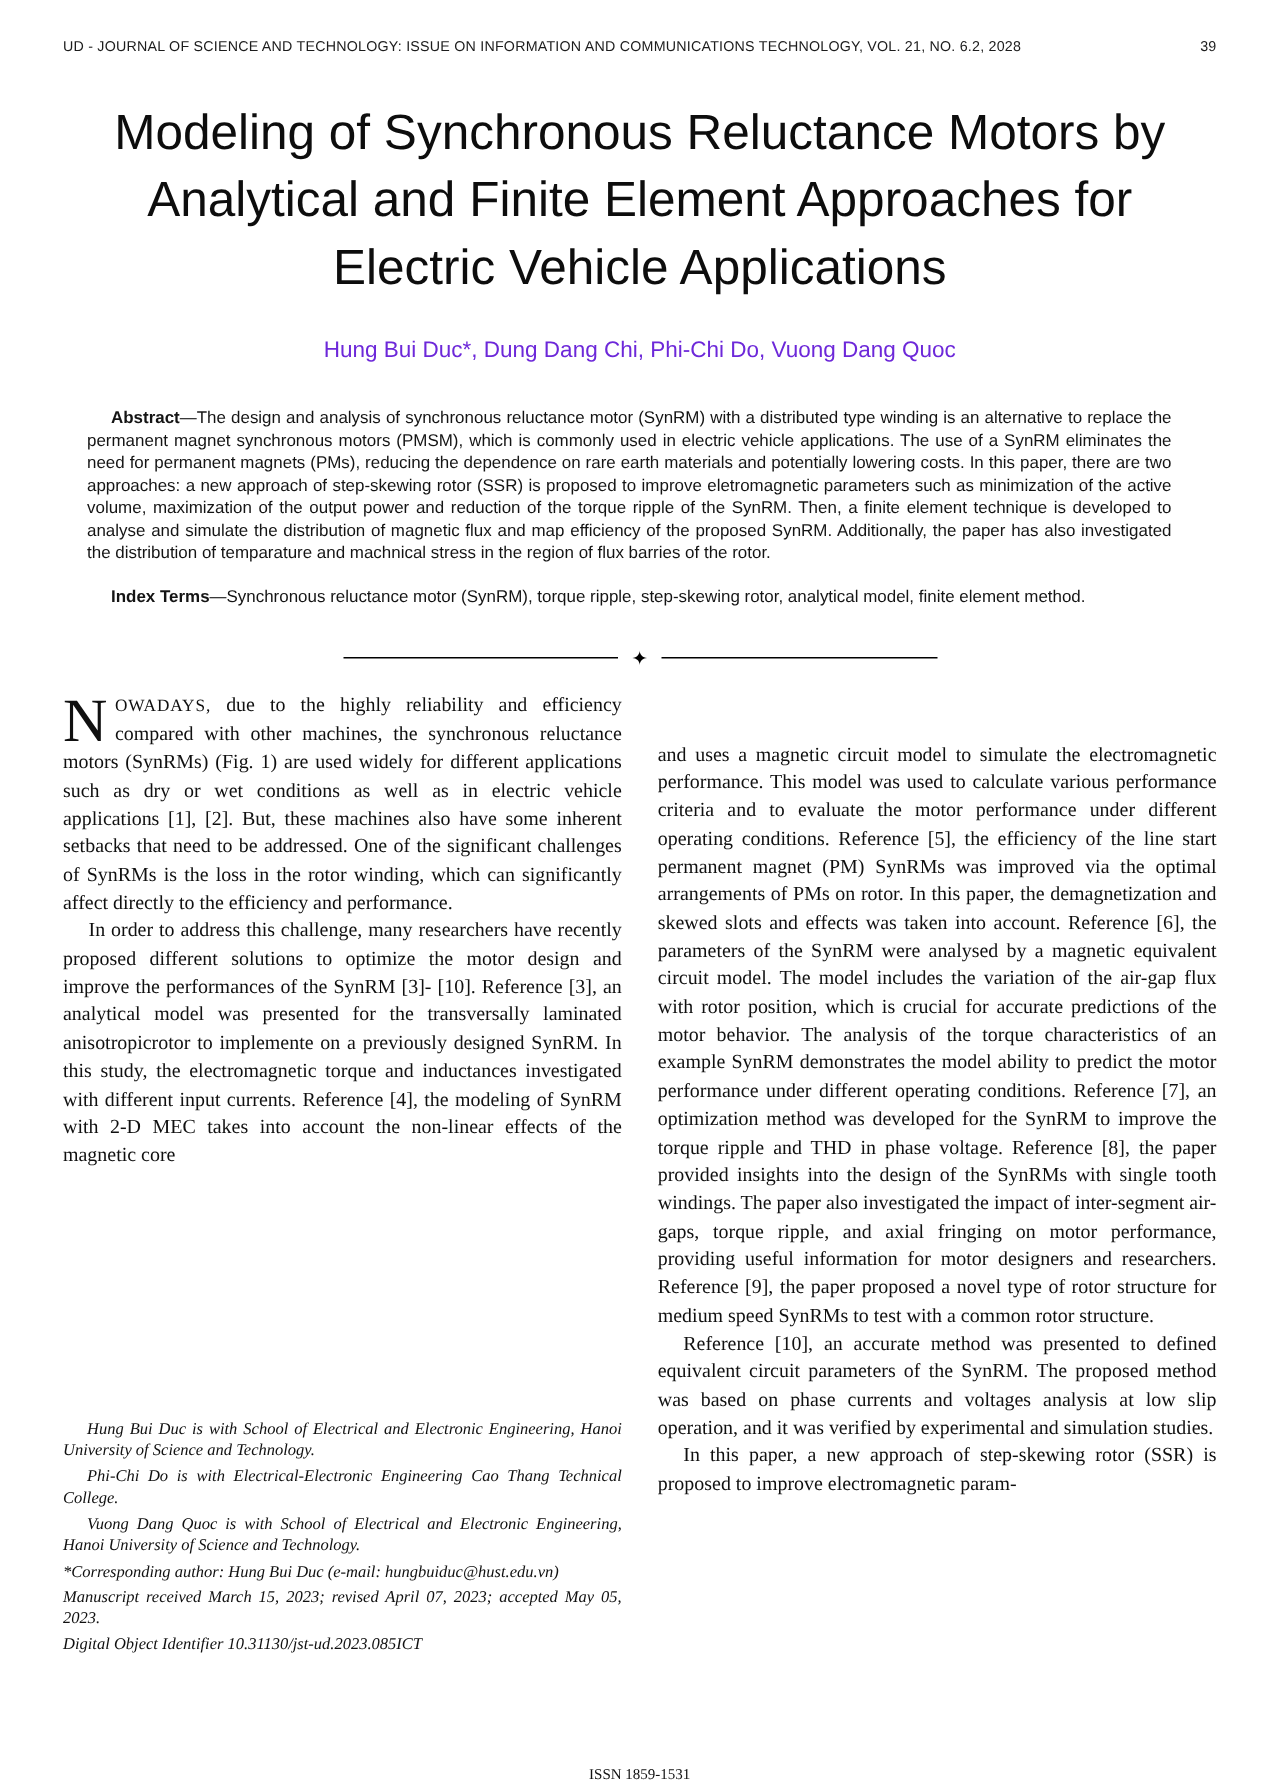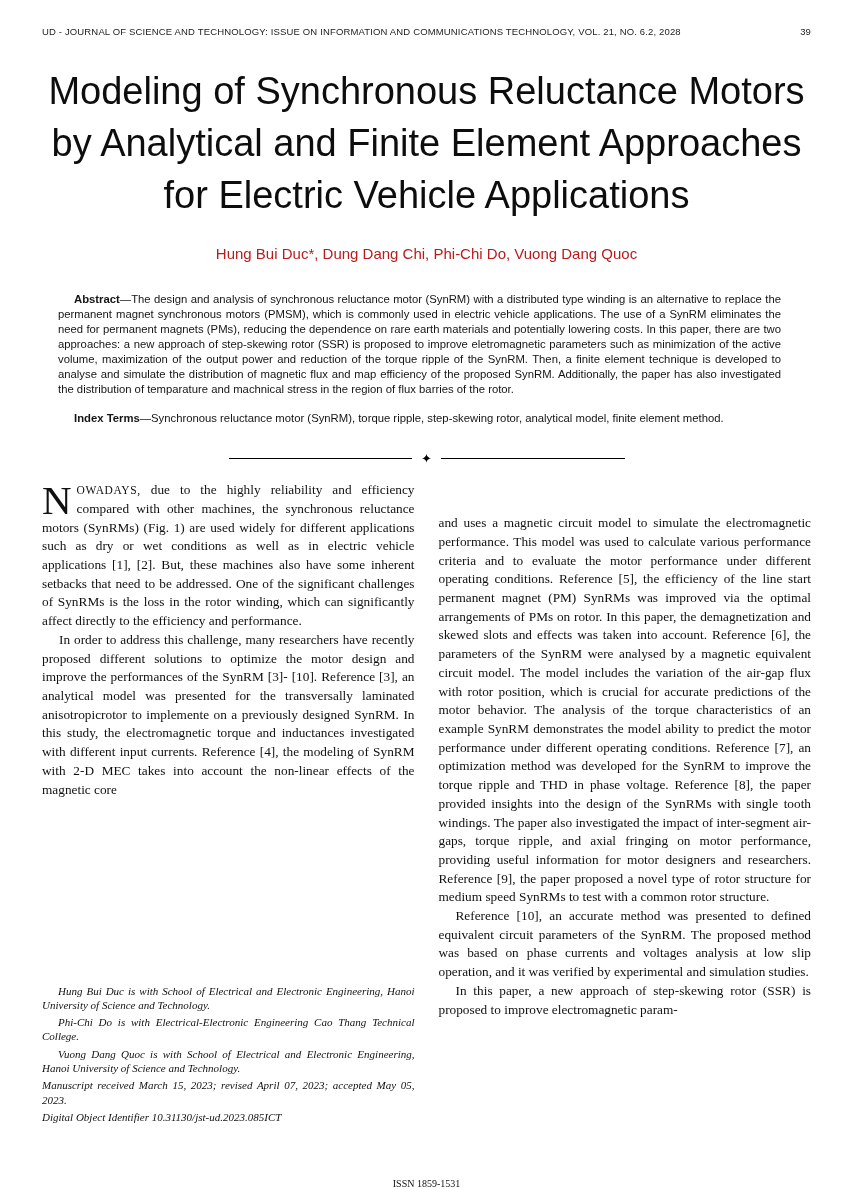--- a/index.html
+++ b/index.html
@@ -16,26 +16,26 @@
   }
   
   .running-head {
     display:flex; justify-content:space-between; align-items:baseline;
     font-family:"Liberation Sans", sans-serif;
     font-size:9.5px; letter-spacing:0.15px; color:#1c1c1c;
   }
   
   .paper-title {
     font-family:"Liberation Sans", sans-serif;
-    font-weight:400; font-size:38px; line-height:1.37;
+    font-weight:400; font-size:33px; line-height:1.37;
     text-align:center; margin:28px auto 0 auto; max-width:782px; color:#0d0d0d;
   }
   .authors-line {
     font-family:"Liberation Sans", sans-serif;
-    font-size:15px; text-align:center; margin-top:24px; color:#b91c1c;
+    font-size:15px; text-align:center; margin-top:24px; color:#6d28d9;
   }
   
   .abstract-block {
     margin:30px 30px 0 16px;
     font-family:"Liberation Sans", sans-serif;
     font-size:11.3px; line-height:1.33; text-align:justify; color:#141414;
   }
   .meta-para { margin:0; text-indent:16px; }
   .meta-para.index-terms { margin-top:14px; }
   .meta-label { font-weight:700; }
@@ -109,20 +109,21 @@
   <div class="columns">
 
     <div class="col col-left">
       <p class="body-para"><span class="dropcap">N</span><span class="lead-caps">OWADAYS,</span> <span>due to the highly reliability and efficiency compared with other machines, the synchronous reluctance motors (SynRMs) (Fig. 1) are used widely for different applications such as dry or wet conditions as well as in electric vehicle applications [1], [2]. But, these machines also have some inherent setbacks that need to be addressed. One of the significant challenges of SynRMs is the loss in the rotor winding, which can significantly affect directly to the efficiency and performance.</span></p>
       <p class="body-para indent">In order to address this challenge, many researchers have recently proposed different solutions to optimize the motor design and improve the performances of the SynRM [3]- [10]. Reference [3], an analytical model was presented for the transversally laminated anisotropicrotor to implemente on a previously designed SynRM. In this study, the electromagnetic torque and inductances investigated with different input currents. Reference [4], the modeling of SynRM with 2-D MEC takes into account the non-linear effects of the magnetic core</p>
 
       <div class="footnotes">
         <p class="fn indent">Hung Bui Duc is with School of Electrical and Electronic Engineering, Hanoi University of Science and Technology.</p>
         <p class="fn indent">Phi-Chi Do is with Electrical-Electronic Engineering Cao Thang Technical College.</p>
         <p class="fn indent">Vuong Dang Quoc is with School of Electrical and Electronic Engineering, Hanoi University of Science and Technology.</p>
+        <p class="fn flush">*Corresponding author: Hung Bui Duc (e-mail: hungbuiduc@hust.edu.vn)</p>
         <p class="fn flush">Manuscript received March 15, 2023; revised April 07, 2023; accepted May 05, 2023.</p>
         <p class="fn flush">Digital Object Identifier 10.31130/jst-ud.2023.085ICT</p>
       </div>
     </div>
 
     <div class="col col-right">
       <p class="body-para">and uses a magnetic circuit model to simulate the electromagnetic performance. This model was used to calculate various performance criteria and to evaluate the motor performance under different operating conditions. Reference [5], the efficiency of the line start permanent magnet (PM) SynRMs was improved via the optimal arrangements of PMs on rotor. In this paper, the demagnetization and skewed slots and effects was taken into account. Reference [6], the parameters of the SynRM were analysed by a magnetic equivalent circuit model. The model includes the variation of the air-gap flux with rotor position, which is crucial for accurate predictions of the motor behavior. The analysis of the torque characteristics of an example SynRM demonstrates the model ability to predict the motor performance under different operating conditions. Reference [7], an optimization method was developed for the SynRM to improve the torque ripple and THD in phase voltage. Reference [8], the paper provided insights into the design of the SynRMs with single tooth windings. The paper also investigated the impact of inter-segment air-gaps, torque ripple, and axial fringing on motor performance, providing useful information for motor designers and researchers. Reference [9], the paper proposed a novel type of rotor structure for medium speed SynRMs to test with a common rotor structure.</p>
       <p class="body-para indent">Reference [10], an accurate method was presented to defined equivalent circuit parameters of the SynRM. The proposed method was based on phase currents and voltages analysis at low slip operation, and it was verified by experimental and simulation studies.</p>
       <p class="body-para indent">In this paper, a new approach of step-skewing rotor (SSR) is proposed to improve electromagnetic param-</p>
     </div>

